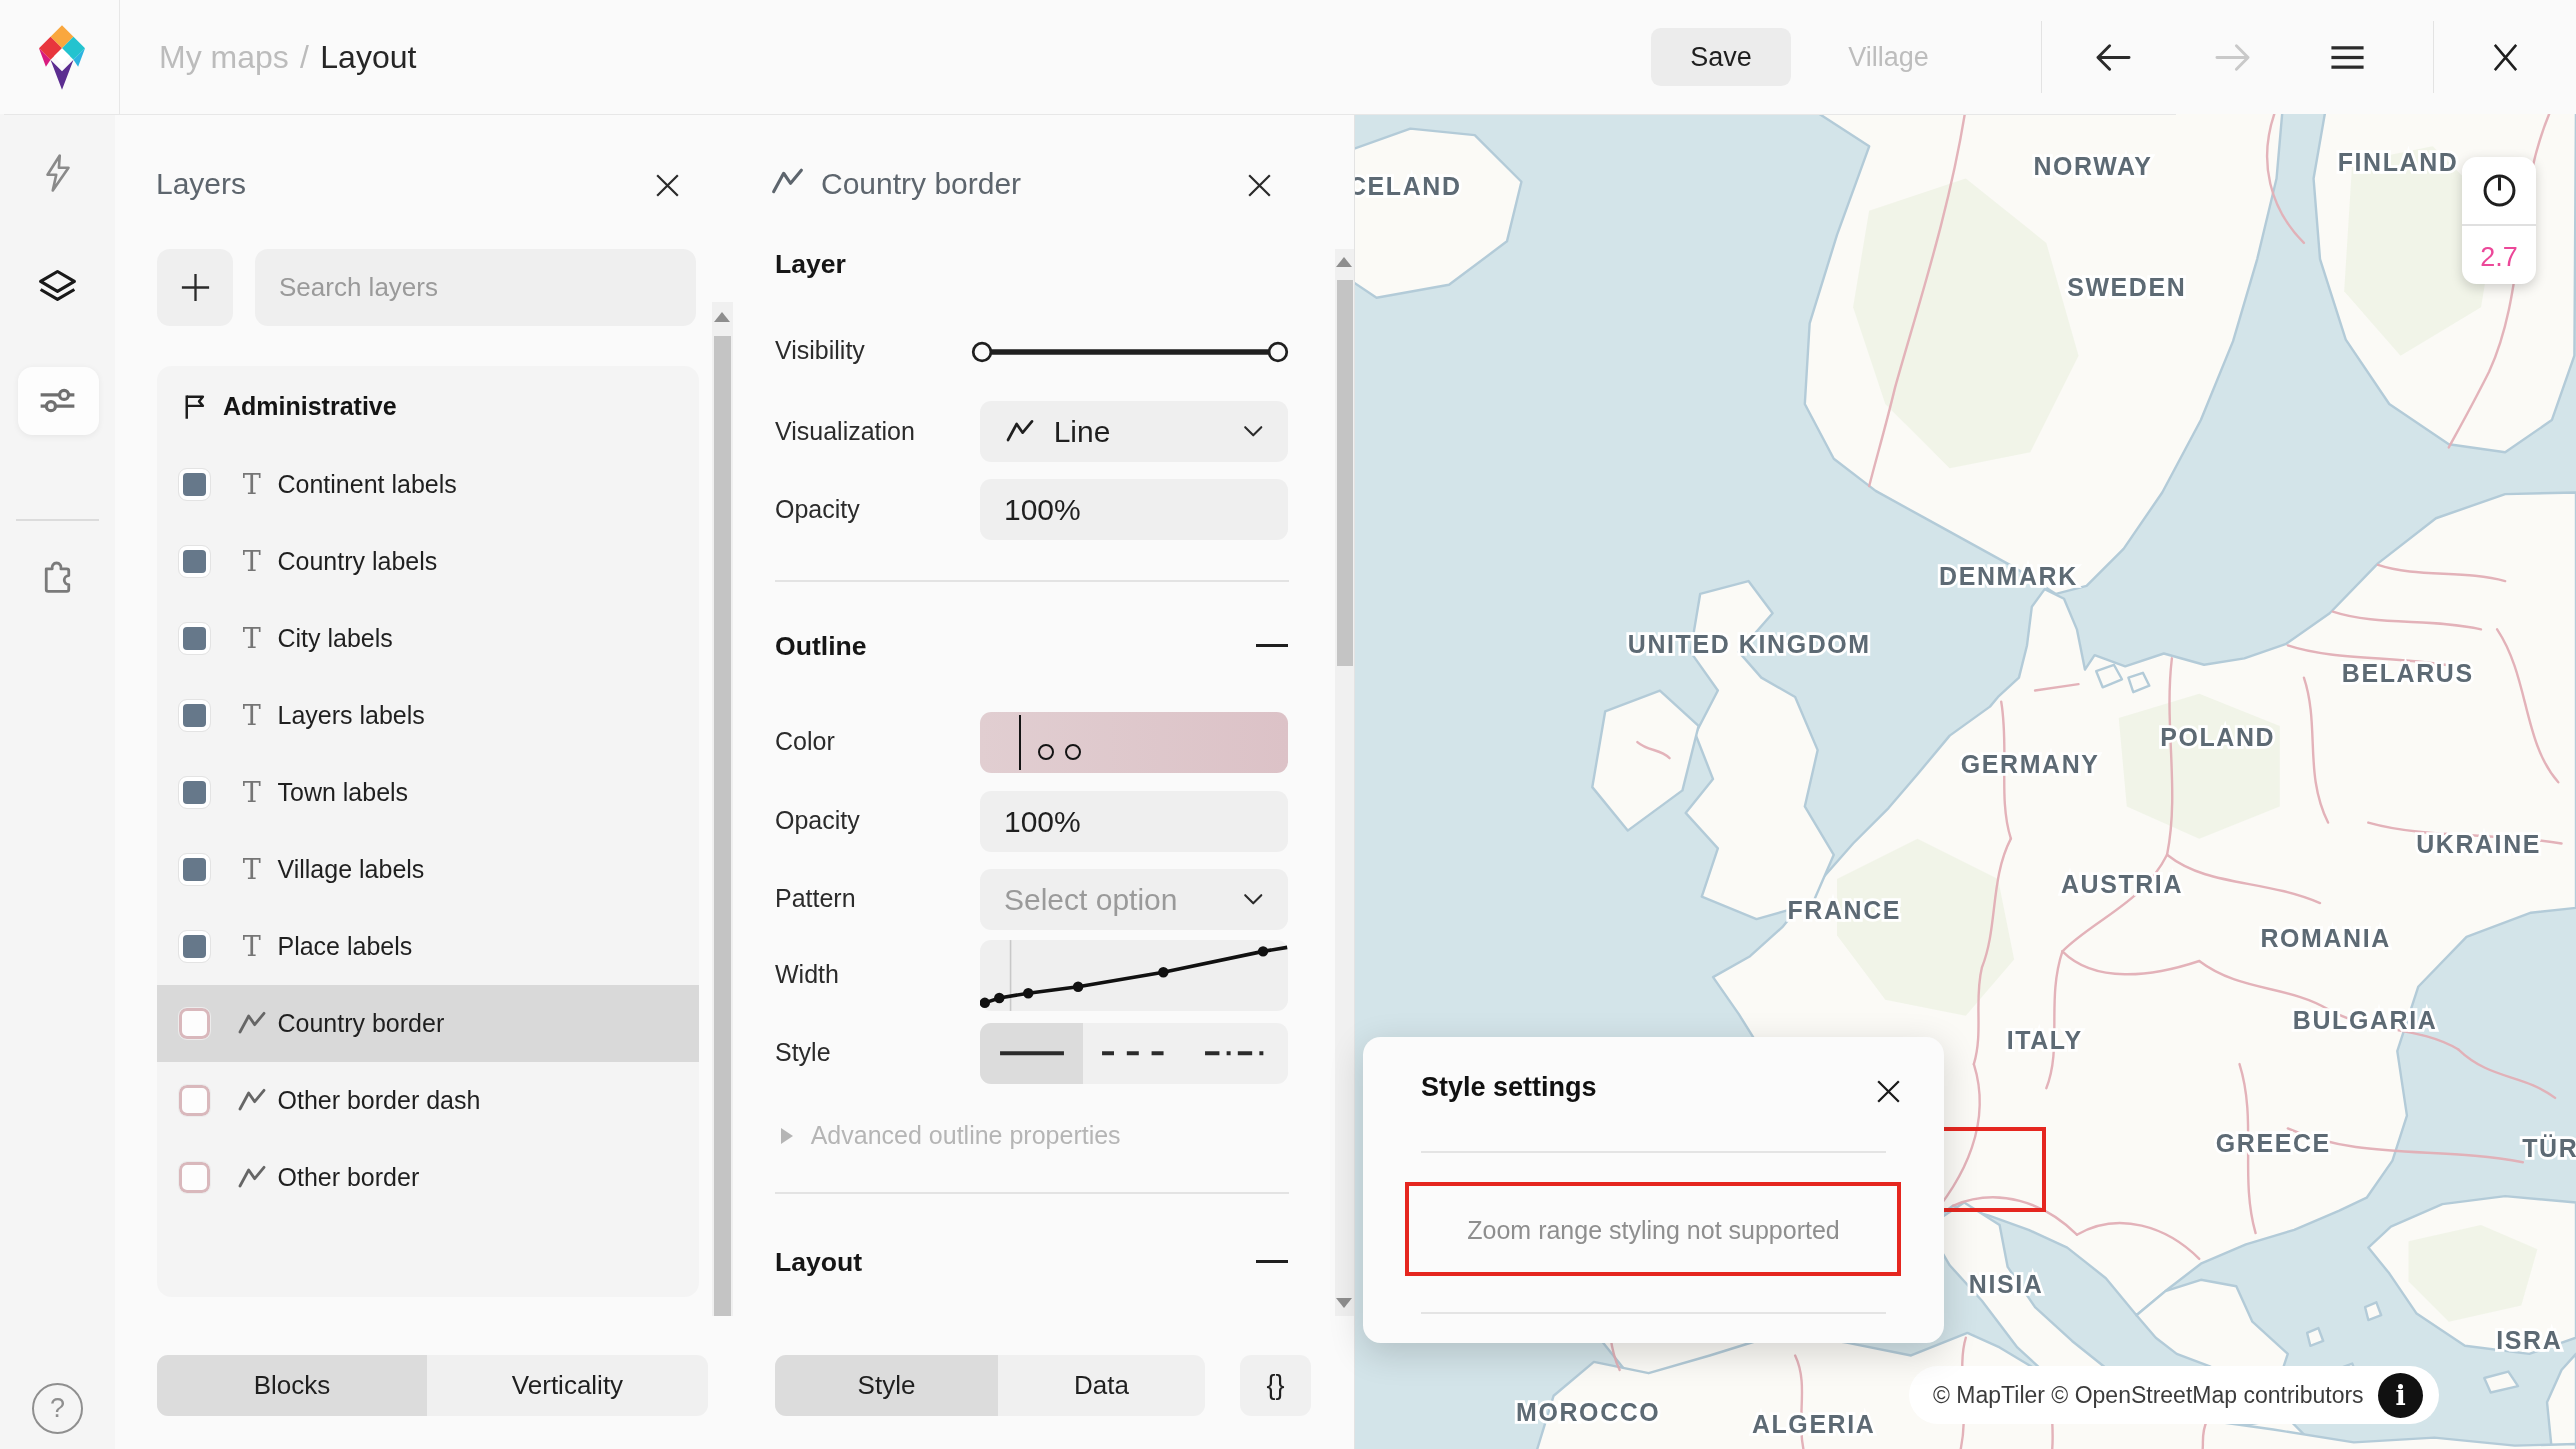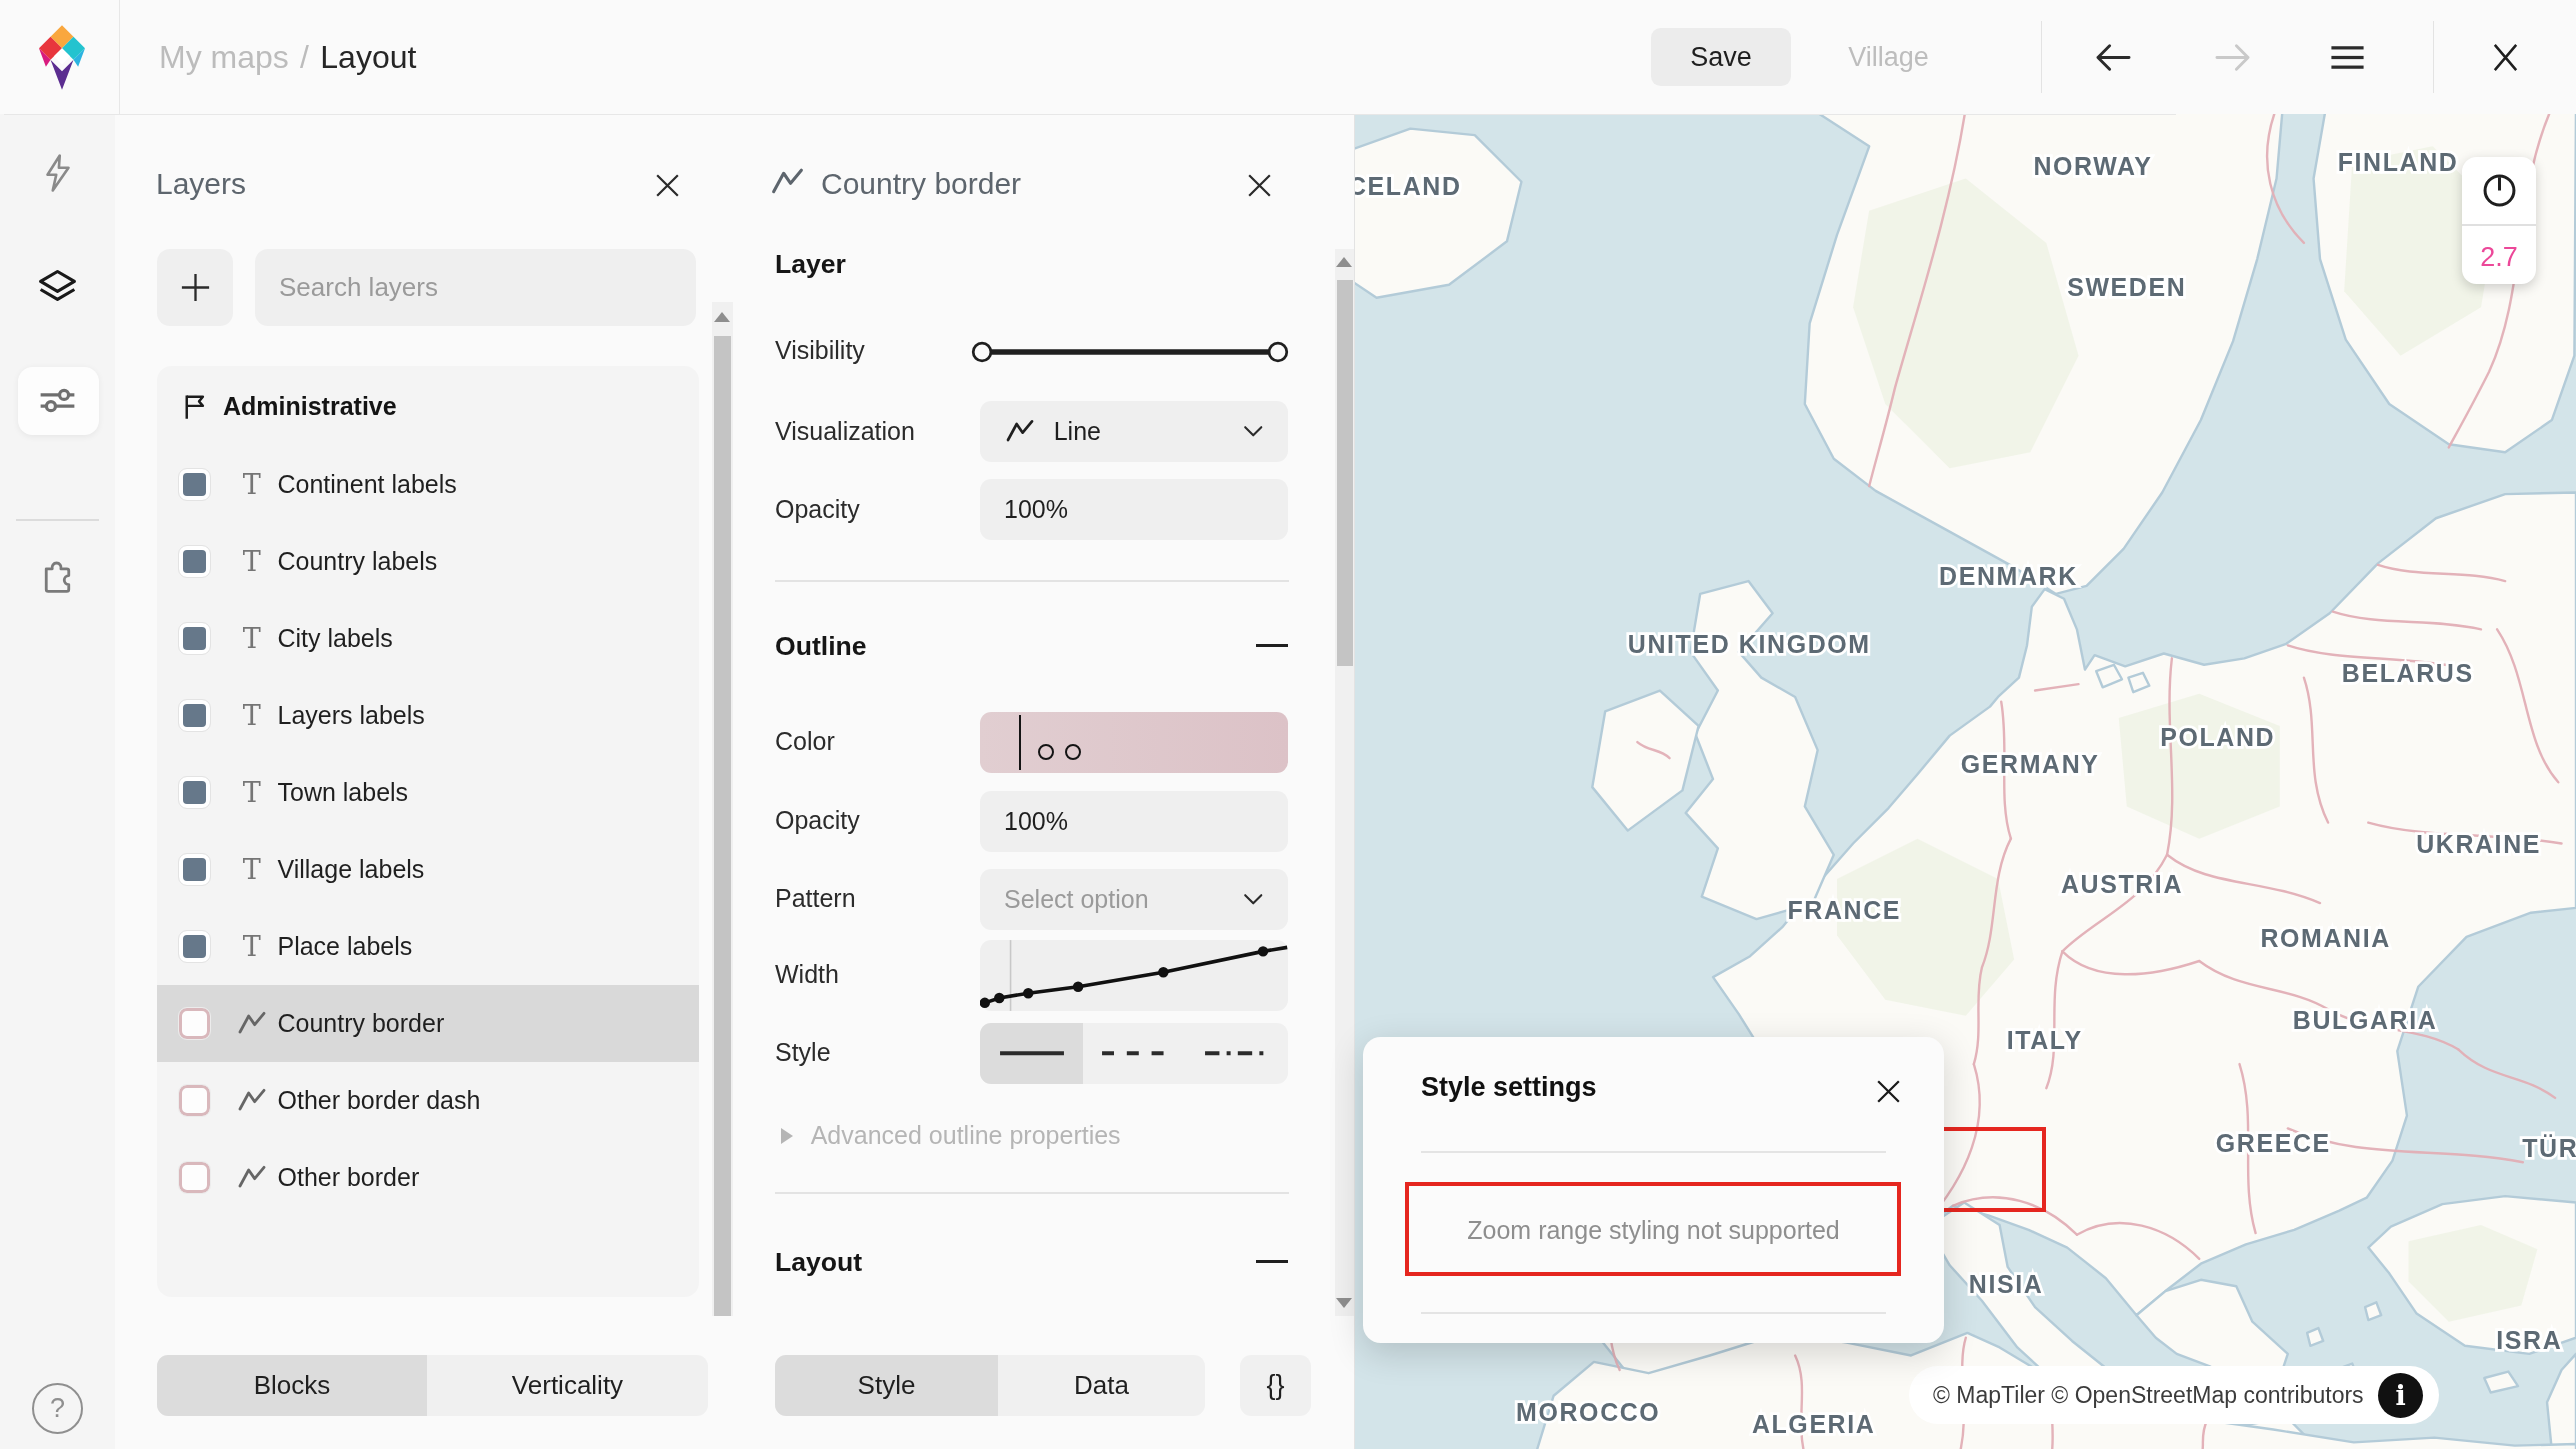--- a/index.html
+++ b/index.html
@@ -52,21 +52,21 @@
   .seg.active{background:#dcdcdc;}
   .scroll{background:#f0f0f0;}
   .scroll .thumb{position:absolute;left:1.6px;right:1.6px;background:#c4c4c4;}
   .tri-up{width:0;height:0;border-left:8.9px solid transparent;border-right:8.9px solid transparent;border-bottom:10.5px solid #8e8e8e;}
   .tri-down{width:0;height:0;border-left:8.9px solid transparent;border-right:8.9px solid transparent;border-top:10.5px solid #8e8e8e;}
   
   .style-panel{left:734px;top:114px;width:620px;height:1335px;background:#fafafa;border-right:0.8px solid #e3e3e3;z-index:20;}
   .row-label{left:41px;font-size:25px;color:#2b2b2b;}
   .sec-title{left:41px;font-size:26.6px;font-weight:bold;color:#161616;}
   .field{left:246px;width:308px;height:61px;background:#efefef;border-radius:11.3px;box-sizing:border-box;
-         display:flex;align-items:center;font-size:25px;color:#1f1f1f;padding:0 24px;}
+         display:flex;align-items:center;font-size:30px;color:#1f1f1f;padding:0 24px;}
   .field .ph{color:#9a9a9a;}
   .hdiv{left:41px;width:514px;height:1.6px;background:#e3e3e3;}
   .minus{width:32px;height:3.2px;background:#1f1f1f;}
   .swatch{left:246px;width:308px;height:61px;border-radius:11.3px;
           background:linear-gradient(90deg,#e1ced1,var(--swatch,#dcc2c7));position:absolute;}
   .annotation{position:absolute;border:4px solid var(--annotation,#e5261f);box-sizing:border-box;z-index:40;}
   .adv-tri{width:0;height:0;border-top:8.9px solid transparent;border-bottom:8.9px solid transparent;border-left:12px solid #b5b5b5;}
   .code-btn{left:506px;top:1241px;width:71px;height:61px;background:#f0f0f0;border-radius:11.3px;
             display:flex;align-items:center;justify-content:center;font-size:27px;color:#1f1f1f;}
   

